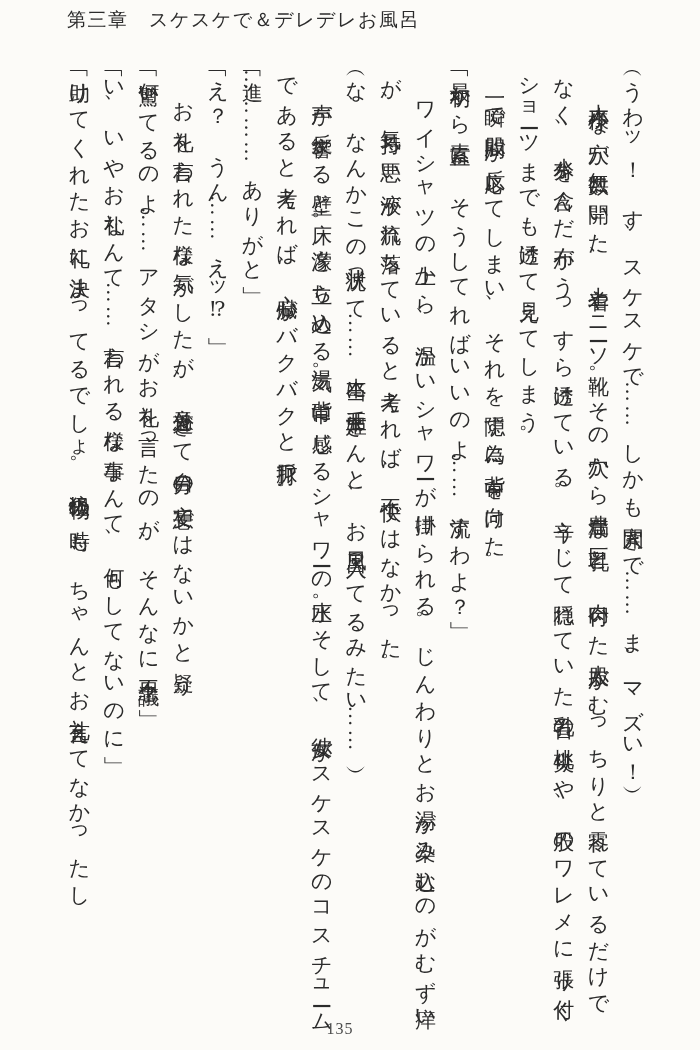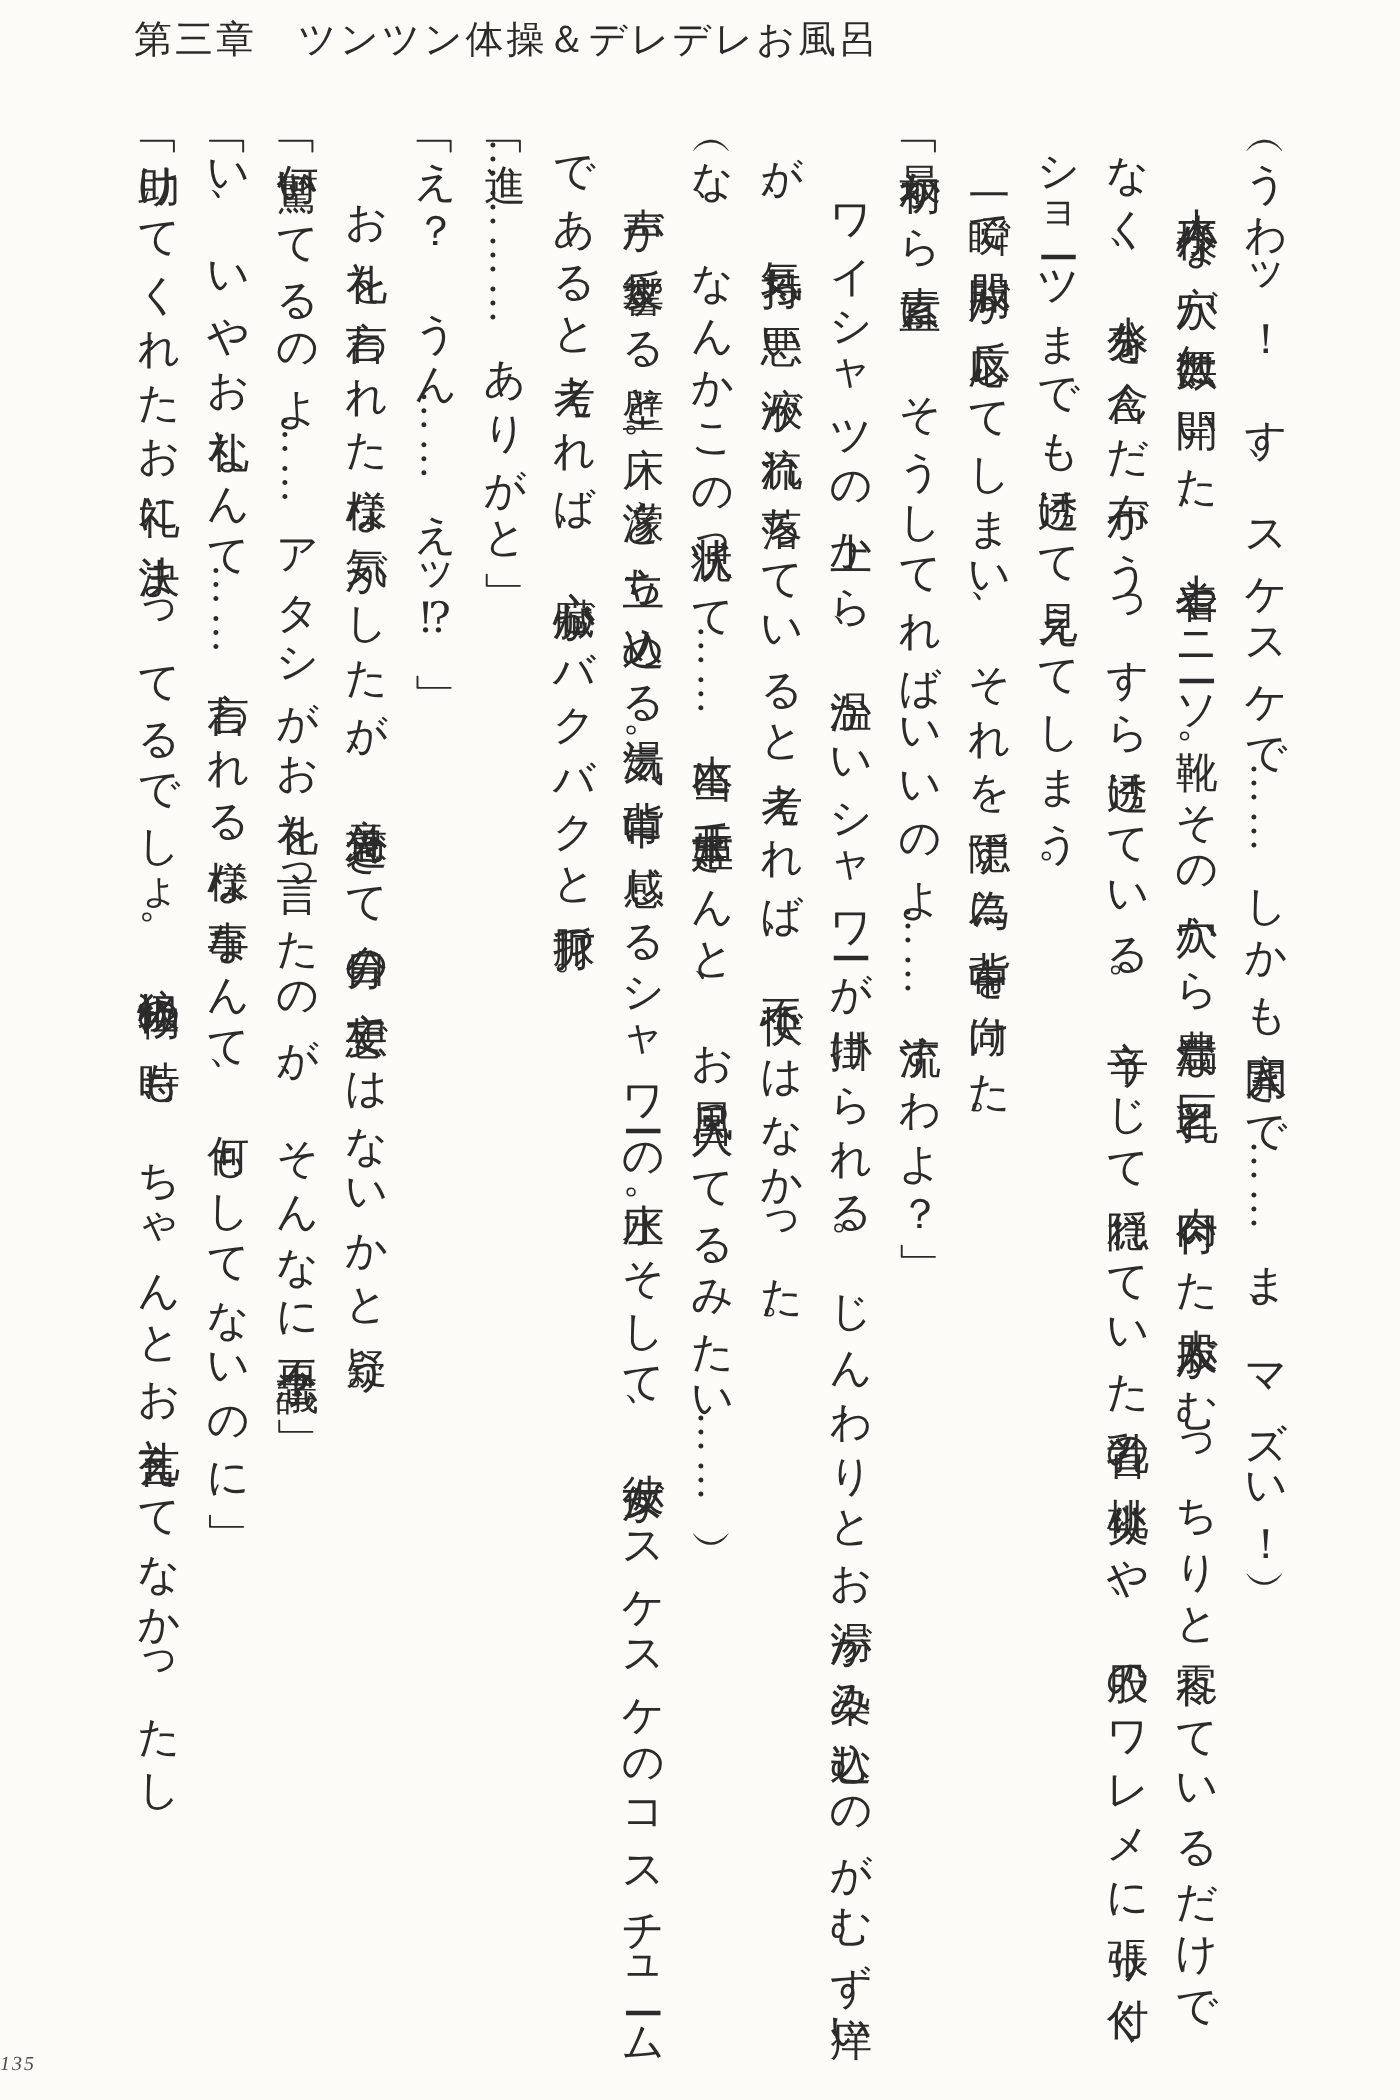--- a/index.html
+++ b/index.html
@@ -44,30 +44,30 @@
     text-indent: 0;
   }
   .para.indent {
     text-indent: 24px;
   }
   .page-number {
     position: absolute;
     left: 0;
     right: 20px;
     bottom: 12px;
-    font-size: 10px;
+    text-align: center;
+    font-size: 16px;
     letter-spacing: 1px;
     color: var(--pagenum, #4c4c4c);
-    font-style: italic;
   }
 </style>
 </head>
 <body>
 
-<header class="chapter-header">第三章　ツンツン体操＆デレデレお風呂</header>
+<header class="chapter-header">第三章　スケスケで＆デレデレお風呂</header>
 
 <main class="text-block">
     <p class="para">（うわッ！　す、スケスケで……しかも穴開きで……ま、マズい！）</p>
     <p class="para indent">大小様々な穴が無数に開いた、上着やニーソ靴。その穴から豊満な巨乳と、肉付いた太股がむっちりと零れているだけでなく、水分を含んだ布がうっすら透けている。辛うじて隠れていた乳首の桃尖りや、股のワレメに張り付くショーツまでも透けて見えてしまう。</p>
     <p class="para indent">一瞬で股間が反応してしまい、それを隠す為に背中を向けた。</p>
     <p class="para">「最初から素直に、そうしてればいいのよ……流すわよ？」</p>
     <p class="para indent">ワイシャツの上から、温かいシャワーが掛けられる。じんわりとお湯が染み込むのがむず痒いが、気持ち悪い液が流れ落ちていると考えれば、不快ではなかった。</p>
     <p class="para">（な、なんかこの状況って……本当に千亜姫さんと、お風呂入ってるみたい……）</p>
     <p class="para indent">声が反響する壁と床。濛々と立ち込める湯気。背中に感じるシャワーの水圧。そして、彼女がスケスケのコスチュームであると考えれば、心臓がバクバクと脈打つ。</p>
     <p class="para">「進…………ありがと」</p>

